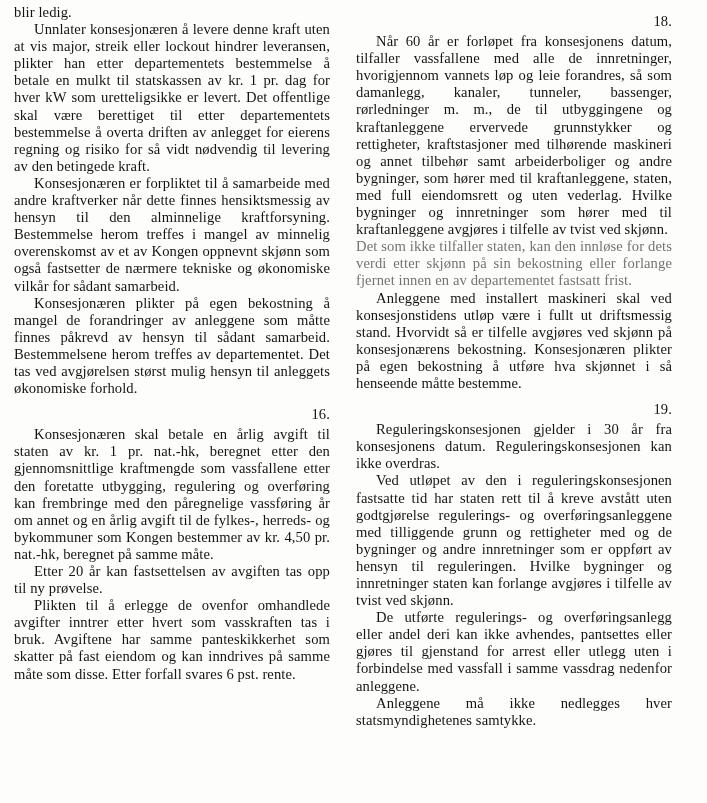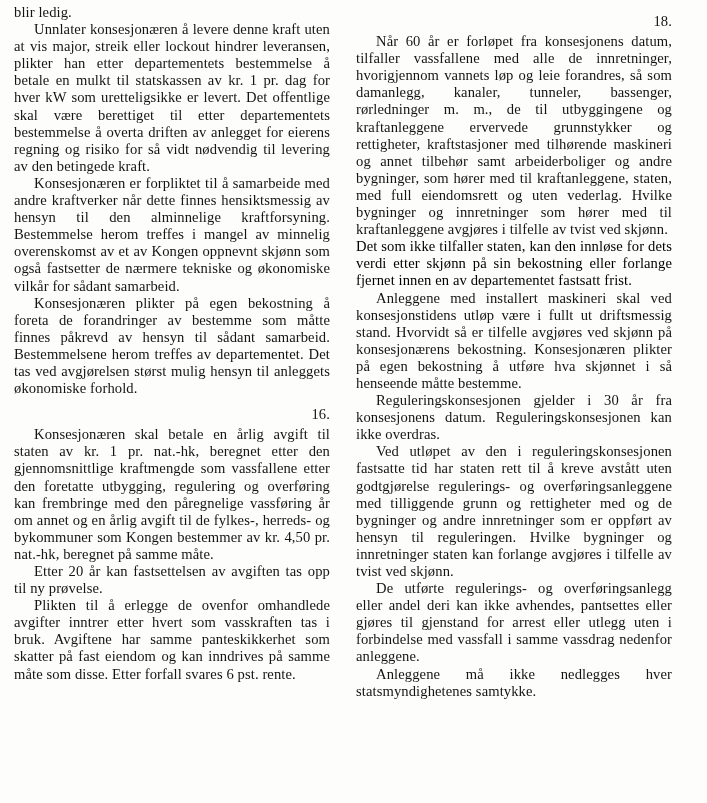--- a/index.html
+++ b/index.html
@@ -49,45 +49,46 @@
   }
   .secnum {
     margin: 9px 0 3px 0;
     text-align: right;
     font-size: 14.6px;
     line-height: 17.1px;
     text-indent: 0;
   }
   
   .faint {
-    color: #000000;
+    color: #737373;
   }
 </style>
 </head>
 <body>
 
 <div class="page">
   <div class="columns">
 
     <div class="col">
       <p class="noindent">blir ledig.</p>
       <p class="indent">Unnlater konsesjonæren å levere denne kraft uten at vis major, streik eller lockout hindrer leveransen, plikter han etter departementets bestemmelse å betale en mulkt til statskassen av kr. 1 pr. dag for hver kW som uretteligsikke er levert. Det offentlige skal være berettiget til etter departementets bestemmelse å overta driften av anlegget for eierens regning og risiko for så vidt nødvendig til levering av den betingede kraft.</p>
       <p class="indent">Konsesjonæren er forpliktet til å samarbeide med andre kraftverker når dette finnes hensiktsmessig av hensyn til den alminnelige kraftforsyning. Bestemmelse herom treffes i mangel av minnelig overenskomst av et av Kongen oppnevnt skjønn som også fastsetter de nærmere tekniske og økonomiske vilkår for sådant samarbeid.</p>
-      <p class="indent">Konsesjonæren plikter på egen bekostning å foreta de forandringer av bestemme som måtte finnes påkrevd av hensyn til sådant samarbeid. Bestemmelsene herom treffes av departementet. Det tas ved avgjørelsen størst mulig hensyn til anleggets økonomiske forhold.</p>
+      <p class="indent">Konsesjonæren plikter på egen bekostning å mangel de forandringer av anleggene som måtte finnes påkrevd av hensyn til sådant samarbeid. Bestemmelsene herom treffes av departementet. Det tas ved avgjørelsen størst mulig hensyn til anleggets økonomiske forhold.</p>
       <p class="secnum">16.</p>
       <p class="indent">Konsesjonæren skal betale en årlig avgift til staten av kr. 1 pr. nat.-hk, beregnet etter den gjennomsnittlige kraftmengde som vassfallene etter den foretatte utbygging, regulering og overføring kan frembringe med den påregnelige vassføring år om annet og en årlig avgift til de fylkes-, herreds- og bykommuner som Kongen bestemmer av kr. 4,50 pr. nat.-hk, beregnet på samme måte.</p>
       <p class="indent">Etter 20 år kan fastsettelsen av avgiften tas opp til ny prøvelse.</p>
       <p class="indent">Plikten til å erlegge de ovenfor omhandlede avgifter inntrer etter hvert som vasskraften tas i bruk. Avgiftene har samme panteskikkerhet som skatter på fast eiendom og kan inndrives på samme måte som disse. Etter forfall svares 6 pst. rente.</p>
     </div>
 
     <div class="col">
       <p class="secnum">18.</p>
       <p class="indent">Når 60 år er forløpet fra konsesjonens datum, tilfaller vassfallene med alle de innretninger, hvorigjennom vannets løp og leie forandres, så som damanlegg, kanaler, tunneler, bassenger, rørledninger m. m., de til utbyggingene og kraftanleggene ervervede grunnstykker og rettigheter, kraftstasjoner med tilhørende maskineri og annet tilbehør samt arbeiderboliger og andre bygninger, som hører med til kraftanleggene, staten, med full eiendomsrett og uten vederlag. Hvilke bygninger og innretninger som hører med til kraftanleggene avgjøres i tilfelle av tvist ved skjønn.</p>
       <p class="noindent faint">Det som ikke tilfaller staten, kan den innløse for dets verdi etter skjønn på sin bekostning eller forlange fjernet innen en av departementet fastsatt frist.</p>
       <p class="indent">Anleggene med installert maskineri skal ved konsesjonstidens utløp være i fullt ut driftsmessig stand. Hvorvidt så er tilfelle avgjøres ved skjønn på konsesjonærens bekostning. Konsesjonæren plikter på egen bekostning å utføre hva skjønnet i så henseende måtte bestemme.</p>
+      <p class="secnum">19.</p>
       <p class="indent">Reguleringskonsesjonen gjelder i 30 år fra konsesjonens datum. Reguleringskonsesjonen kan ikke overdras.</p>
       <p class="indent">Ved utløpet av den i reguleringskonsesjonen fastsatte tid har staten rett til å kreve avstått uten godtgjørelse regulerings- og overføringsanleggene med tilliggende grunn og rettigheter med og de bygninger og andre innretninger som er oppført av hensyn til reguleringen. Hvilke bygninger og innretninger staten kan forlange avgjøres i tilfelle av tvist ved skjønn.</p>
       <p class="indent">De utførte regulerings- og overføringsanlegg eller andel deri kan ikke avhendes, pantsettes eller gjøres til gjenstand for arrest eller utlegg uten i forbindelse med vassfall i samme vassdrag nedenfor anleggene.</p>
       <p class="indent">Anleggene må ikke nedlegges hver statsmyndighetenes samtykke.</p>
     </div>
 
   </div>
 </div>
 
 </body></html>

